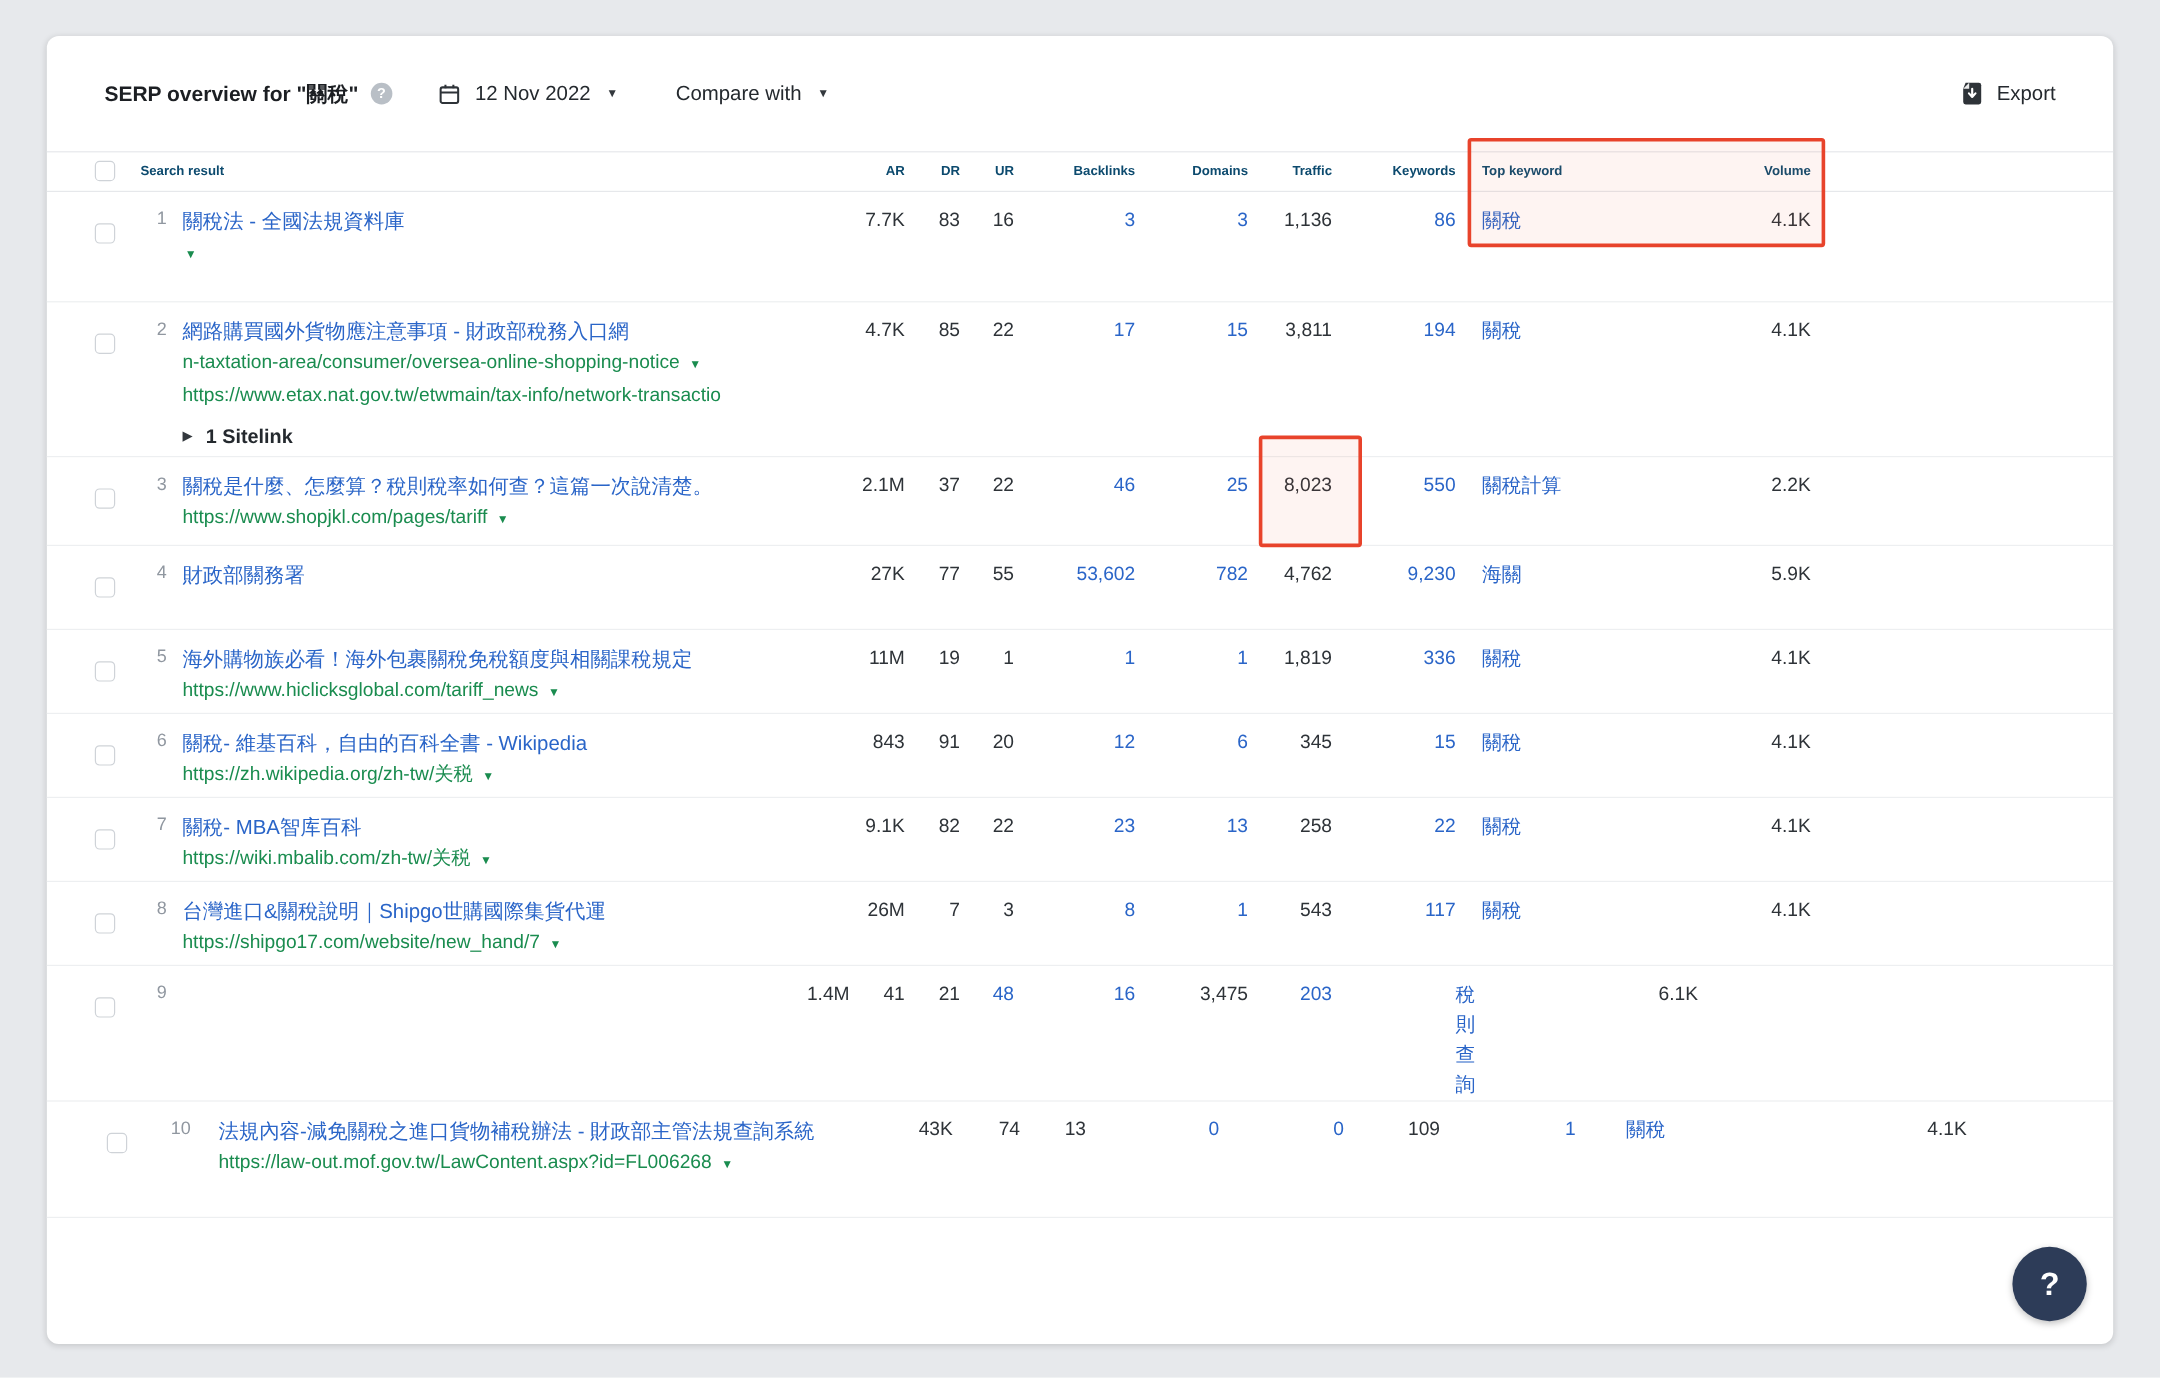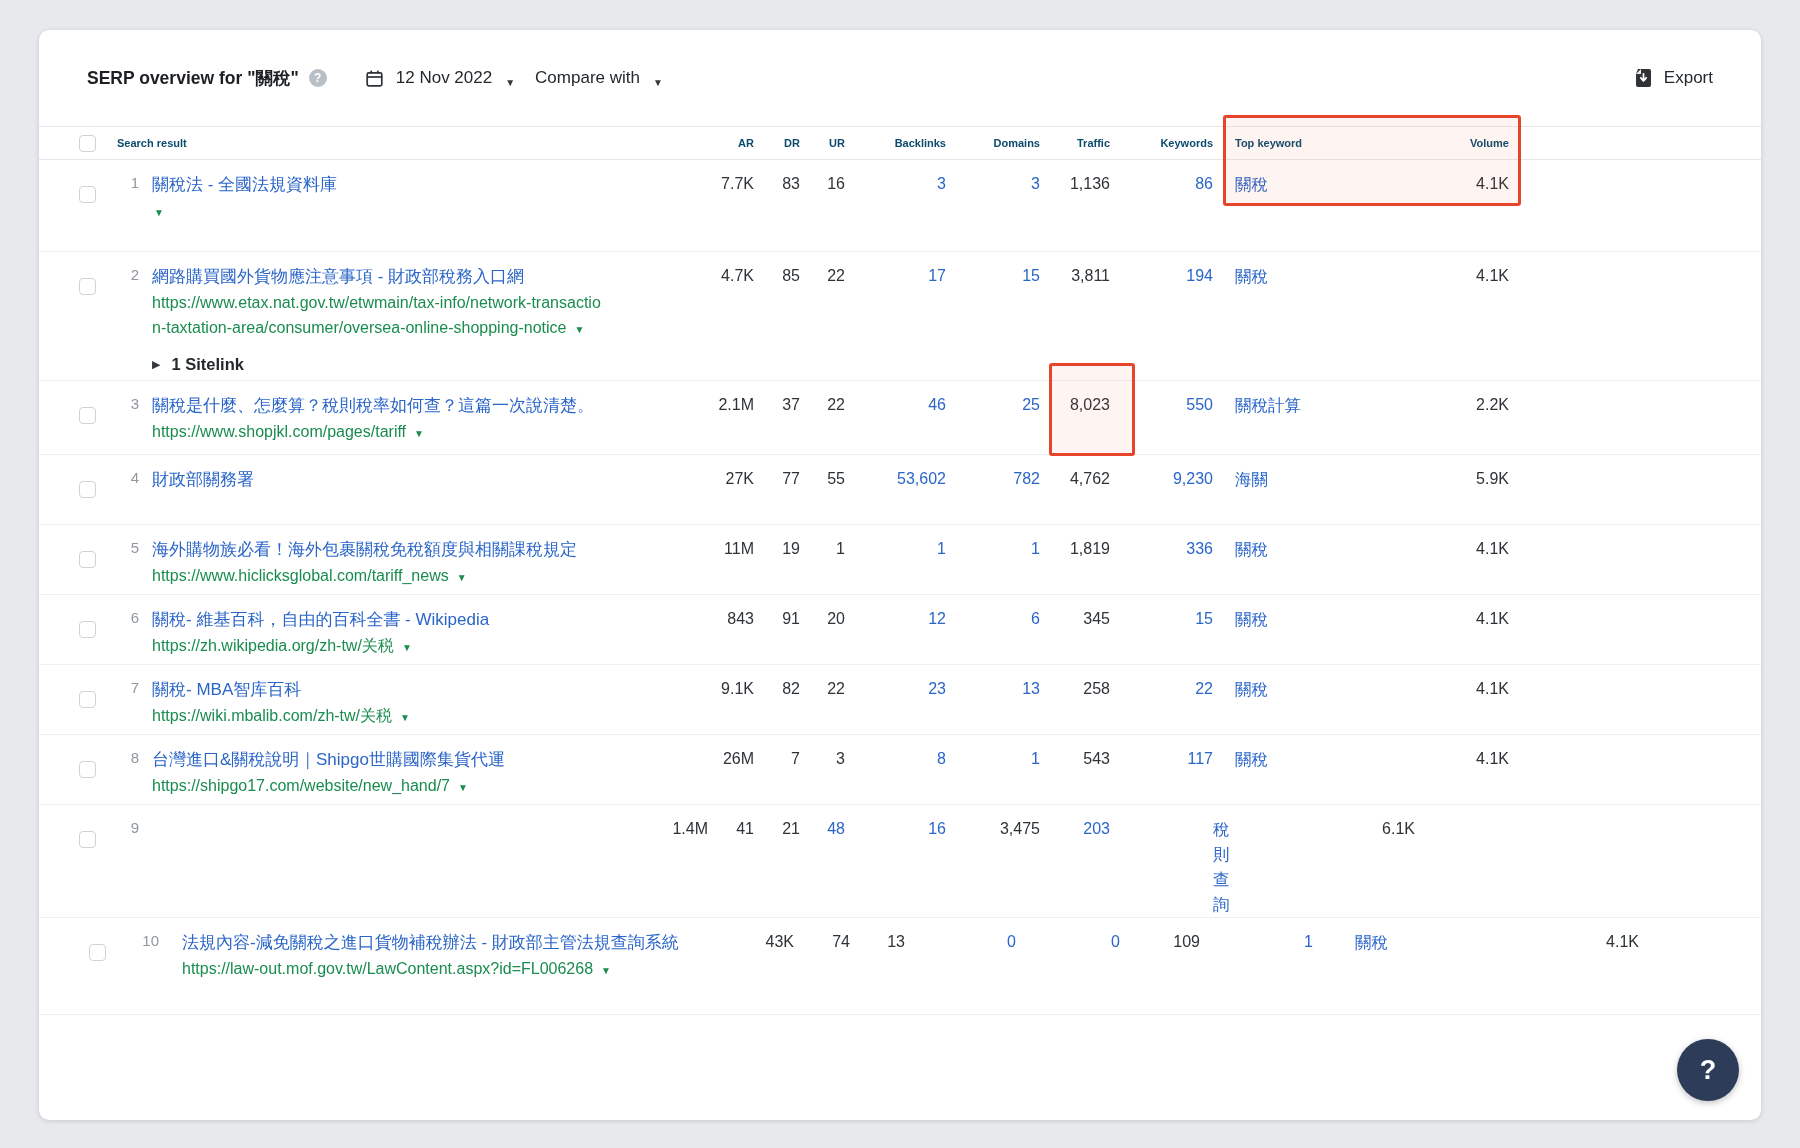--- a/index.html
+++ b/index.html
@@ -29,25 +29,25 @@
   }
   
   .hdr{display:flex;align-items:center;height:96px;padding:0 48px;}
   .hdr-title{font-size:17.5px;font-weight:700;color:#1c1f23;}
   .badge-q{
     width:18px;height:18px;border-radius:50%;
     background:#b9bfc6;color:#fff;font-size:12px;font-weight:700;
     display:inline-flex;align-items:center;justify-content:center;
     margin-left:10px;
   }
-  .ctrl{display:flex;align-items:flex-end;font-size:17px;color:#24292e;cursor:pointer;}
+  .ctrl{display:flex;align-items:center;font-size:17px;color:#24292e;cursor:pointer;}
   .ctrl .caret{font-size:10px;color:#33383d;margin-left:13px;}
   .date-ctrl{margin-left:38px;}
   .date-ctrl svg{margin-right:12px;display:block;}
-  .compare-ctrl{margin-left:20px;}
+  .compare-ctrl{margin-left:48px;}
   .spacer{flex:1;}
   .export-btn{display:flex;align-items:flex-start;font-size:17px;color:#24292e;cursor:pointer;}
   .export-btn svg{margin-right:11px;display:block;}
   
   .trow{
     display:grid;
     grid-template-columns:40px 28px 45px 556px 46px 46px 45px 101px 94px 70px 103px 22px 180px 94px 1fr;
     align-items:start;
   }
   .thead{
@@ -179,22 +179,22 @@
         <div class="c r m"><span class="num-dark">4.1K</span></div>
         <div class="c"></div>
       </div>
       <div class="trow row" style="min-height: 129px;">
         <div class="c"></div>
         <div class="c"><span class="cb"></span></div>
         <div class="c num-cell"><span>2</span></div>
         <div class="c result">
           <span class="title-link">網路購買國外貨物應注意事項 - 財政部稅務入口網</span>
           <div class="url">
+            <span class="url-line"><span>n-taxtation-area/consumer/oversea-online-shopping-notice</span><span class="url-caret">▼</span></span>
             <span class="url-line"><span>https://www.etax.nat.gov.tw/etwmain/tax-info/network-transactio</span></span>
-            <span class="url-line"><span>n-taxtation-area/consumer/oversea-online-shopping-notice</span><span class="url-caret">▼</span></span>
           </div>
           <div class="sitelink">
             <span class="tri">▶</span>
             <span>1 Sitelink</span>
           </div>
         </div>
         <div class="c r m"><span class="num-dark">4.7K</span></div>
         <div class="c r m"><span class="num-dark">85</span></div>
         <div class="c r m"><span class="num-dark">22</span></div>
         <div class="c r m"><span class="num-link">17</span></div>

